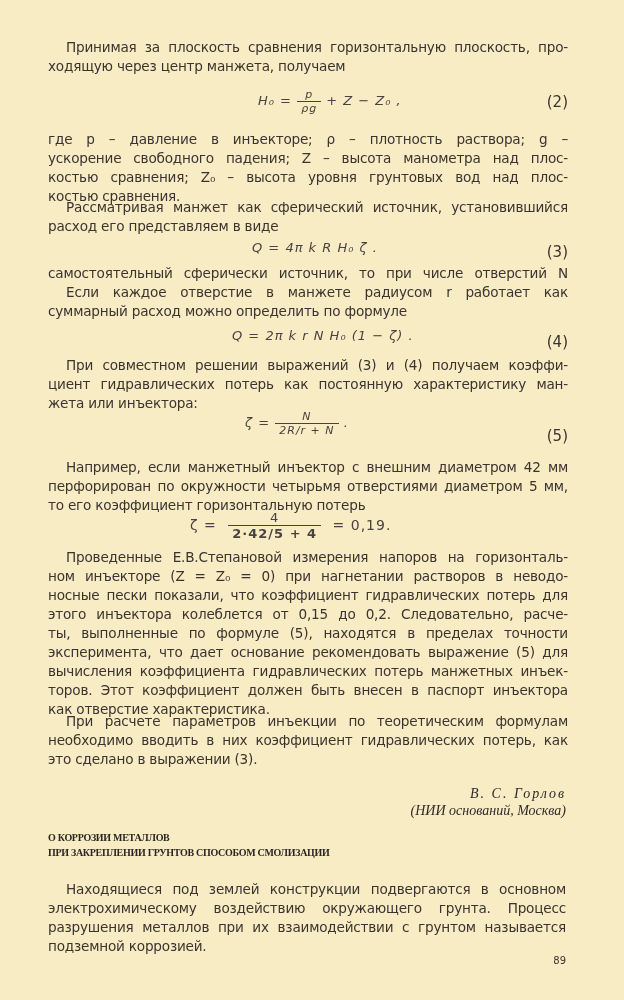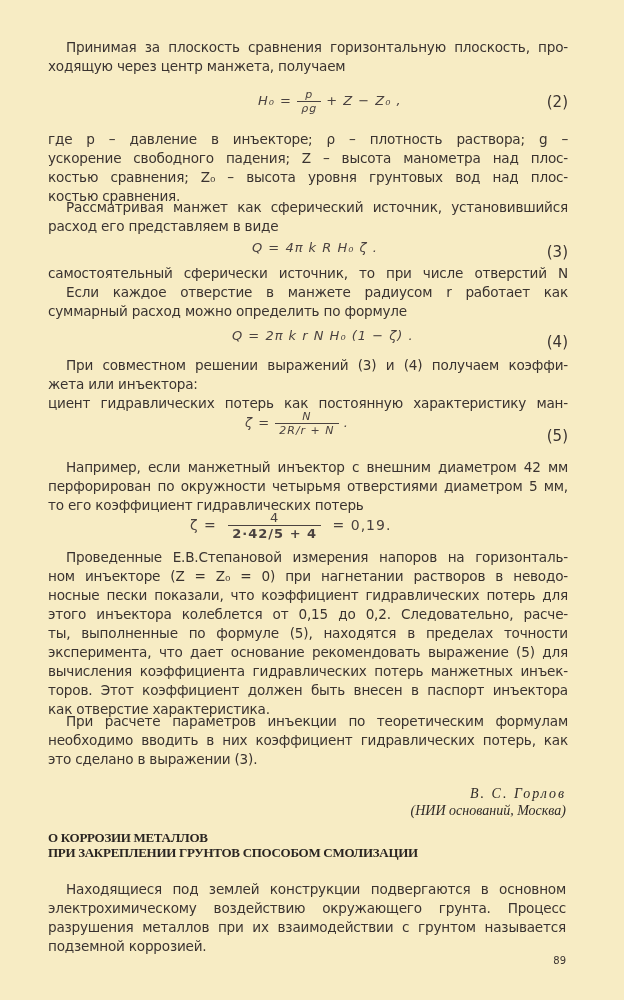--- a/index.html
+++ b/index.html
@@ -21,21 +21,21 @@
     .ind { padding-left:18px; }
     .formula {
       position:absolute; font-family:"DejaVu Sans", sans-serif; font-style:italic;
       font-size:13px; color:#4a4240; letter-spacing:1px;
     }
     .eqnum { position:absolute; right:56px; font-size:15px; color:#3a3330; }
     .frac { display:inline-block; vertical-align:middle; text-align:center; }
     .frac .num { display:block; border-bottom:1px solid #4a4240; padding:0 4px; font-size:11px; }
     .frac .den { display:block; padding:0 4px; font-size:11px; }
     .author { position:absolute; right:58px; font-family:"Liberation Serif", serif; font-style:italic; text-align:right; font-size:14px; line-height:17px; color:#2f2a28; }
-    .heading { position:absolute; left:48px; font-family:"Liberation Serif", serif; font-weight:bold; font-size:13px; line-height:15px; color:#2a2522; letter-spacing:-0.3px; }
+    .heading { position:absolute; left:48px; font-family:"Liberation Serif", serif; font-weight:bold; font-size:10px; line-height:15px; color:#2a2522; letter-spacing:-0.3px; }
     .pagenum { position:absolute; right:58px; top:955px; font-size:10px; }
   </style>
 </head>
 <body>
 
 <div class="page">
 
   <div class="p" style="top:38px;">
     <span class="ln ind">Принимая за плоскость сравнения горизонтальную плоскость, про-</span>
     <span class="ln last">ходящую через центр манжета, получаем</span>
@@ -67,35 +67,35 @@
     <span class="ln">самостоятельный сферически источник, то при числе отверстий  N</span>
     <span class="ln ind">Если каждое отверстие в манжете радиусом  r   работает    как</span>
     <span class="ln last">суммарный расход можно определить по формуле</span>
   </div>
 
   <div class="formula" style="left:232px; top:328px;">Q = 2π k r N H₀ (1 − ζ) .</div>
   <div class="eqnum" style="top:333px;">(4)</div>
 
   <div class="p" style="top:356px;">
     <span class="ln ind">При совместном решении выражений (3) и (4) получаем коэффи-</span>
+    <span class="ln">циент гидравлических потерь как постоянную характеристику   ман-</span>
     <span class="ln last">жета или инъектора:</span>
-    <span class="ln">циент гидравлических потерь как постоянную характеристику   ман-</span>
   </div>
 
   <div class="formula" style="left:245px; top:410px;">
     <span>ζ =</span>
     <span class="frac"><span class="num">N</span><span class="den">2R/r + N</span></span>
     <span>.</span>
   </div>
   <div class="eqnum" style="top:427px;">(5)</div>
 
   <div class="p" style="top:458px;">
     <span class="ln ind">Например, если манжетный инъектор с внешним диаметром 42 мм</span>
     <span class="ln">перфорирован по окружности четырьмя отверстиями диаметром 5 мм,</span>
-    <span class="ln last">то его коэффициент гидравлических потерь</span>
+    <span class="ln last">то его коэффициент горизонтальную потерь</span>
   </div>
 
   <div class="formula" style="left:190px; top:510px; font-style:normal; font-size:14px;">
     <span>ζ =</span>
     <span class="frac" style="margin:0 6px;"><span class="num" style="font-size:13px;">4</span><span class="den" style="font-size:13px;font-weight:bold;">2·42/5 + 4</span></span>
     <span>= 0,19.</span>
   </div>
 
   <div class="p" style="top:548px;">
     <span class="ln ind">Проведенные Е.В.Степановой измерения напоров на  горизонталь-</span>

